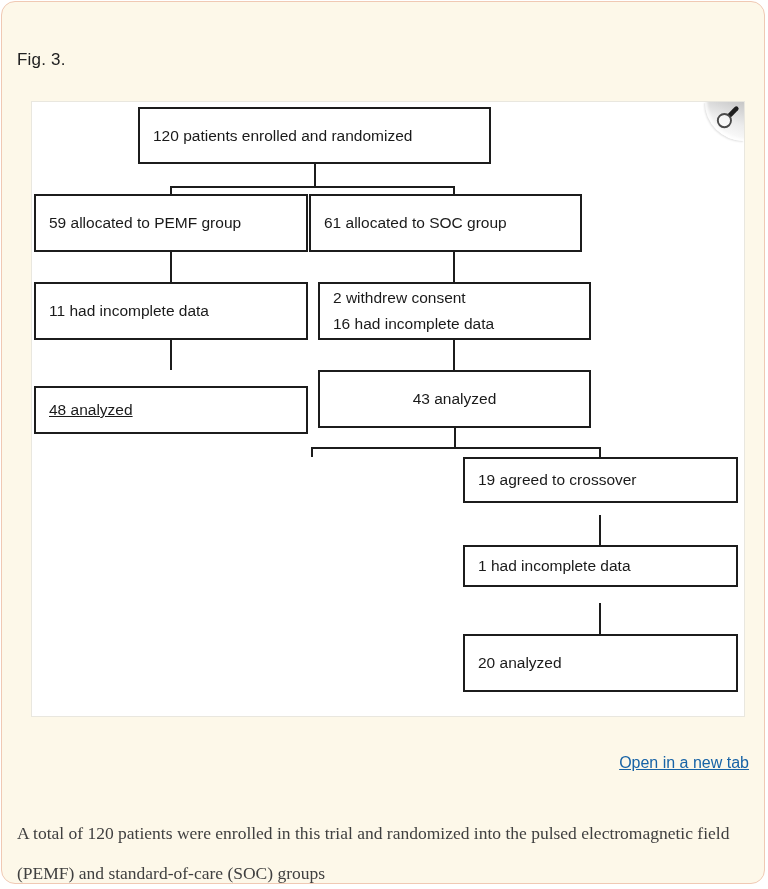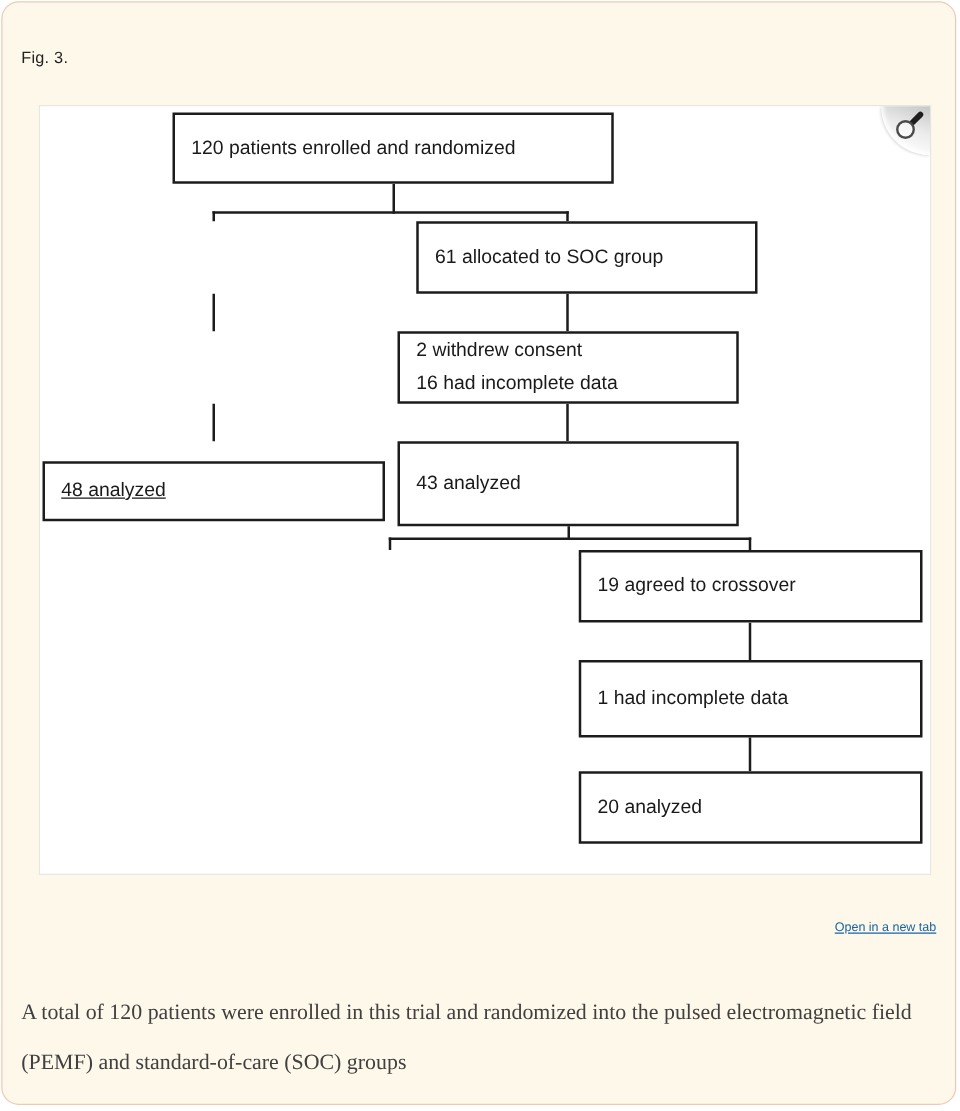--- a/index.html
+++ b/index.html
@@ -22,22 +22,22 @@
     width: 764px;
     height: 883px;
     background: #fdf8e9;
     border: 1.5px solid #f0c9b4;
     border-radius: 14px;
     box-sizing: border-box;
     padding: 0 15px;
     overflow: hidden;
   }
   .fig-label {
-    margin-top: 36px;
-    font-size: 13px;
+    margin-top: 48px;
+    font-size: 17px;
     color: #212121;
     letter-spacing: 0.2px;
   }
   .flow-panel {
     position: relative;
     margin-top: 31px;
     margin-left: 14px;
     margin-right: 4px;
     height: 614px;
     background: #ffffff;
@@ -57,28 +57,28 @@
     color: #1a1a1a;
     line-height: 26px;
   }
   .fbox .bline { white-space: nowrap; }
   .vline { position: absolute; width: 2px; background: #1c1c1c; }
   .hline { position: absolute; height: 2px; background: #1c1c1c; }
 
   
   .b1  { left: 106px; top: 5px;   width: 353px; height: 57px; }
   .b2  { left: 2px;   top: 92px;  width: 274px; height: 58px; }
-  .b3  { left: 301px; top: 92px;  width: 273px; height: 58px; }
+  .b3  { left: 277px; top: 92px;  width: 273px; height: 58px; }
   .b4  { left: 2px;   top: 180px; width: 274px; height: 58px; }
   .b5  { left: 286px; top: 180px; width: 273px; height: 58px; }
   .b6  { left: 2px;   top: 284px; width: 274px; height: 48px; text-decoration: underline; }
-  .b7  { left: 286px; top: 268px; width: 273px; height: 68px; }
+  .b7  { left: 286px; top: 268px; width: 273px; height: 58px; align-items: center; }
   .b8  { left: 142px; top: 355px; width: 276px; height: 58px; }
-  .b9  { left: 431px; top: 355px; width: 275px; height: 58px; }
-  .b10 { left: 431px; top: 443px; width: 275px; height: 62px; }
+  .b9  { left: 431px; top: 355px; width: 275px; height: 46px; }
+  .b10 { left: 431px; top: 443px; width: 275px; height: 42px; }
   .b11 { left: 431px; top: 532px; width: 275px; height: 58px; }
 
   
   .c-top      { left: 281.5px; top: 62px;  height: 24px; }
   .c-bar1     { left: 138px;   top: 84px;  width: 285px; }
   .c-stub1l   { left: 138px;   top: 84px;  height: 8px; }
   .c-stub1r   { left: 421px;   top: 84px;  height: 8px; }
   .c-l23      { left: 138px;   top: 150px; height: 30px; }
   .c-r23      { left: 421px;   top: 150px; height: 30px; }
   .c-l34      { left: 138px;   top: 238px; height: 30px; }
@@ -102,21 +102,21 @@
     cursor: pointer;
   }
   .magnifier-corner svg {
     position: absolute;
     top: 3px;
     right: 4px;
   }
   .link-row {
     margin-top: 37px;
     text-align: right;
-    font-size: 10px;
+    font-size: 16px;
   }
   .link-row a {
     color: #1763a6;
     text-decoration: underline;
     cursor: pointer;
   }
   .caption {
     margin-top: 41px;
     font-family: "Liberation Serif", serif;
     font-size: 17.5px;
@@ -146,22 +146,28 @@
       <div class="vline c-mid"></div>
       <div class="hline c-bar2"></div>
       <div class="vline c-stub2l"></div>
       <div class="vline c-stub2r"></div>
       <div class="vline c-r56"></div>
       <div class="vline c-r67"></div>
 
       <div class="fbox b1">
         <span class="bline">120 patients enrolled and randomized</span>
       </div>
+      <div class="fbox b2">
+        <span class="bline">59 allocated to PEMF group</span>
+      </div>
       <div class="fbox b3">
         <span class="bline">61 allocated to SOC group</span>
+      </div>
+      <div class="fbox b4">
+        <span class="bline">11 had incomplete data</span>
       </div>
       <div class="fbox b5">
         <span class="bline">2 withdrew consent</span>
         <span class="bline">16 had incomplete data</span>
       </div>
       <div class="fbox b6">
         <span class="bline">48 analyzed</span>
       </div>
       <div class="fbox b7">
         <span class="bline">43 analyzed</span>

